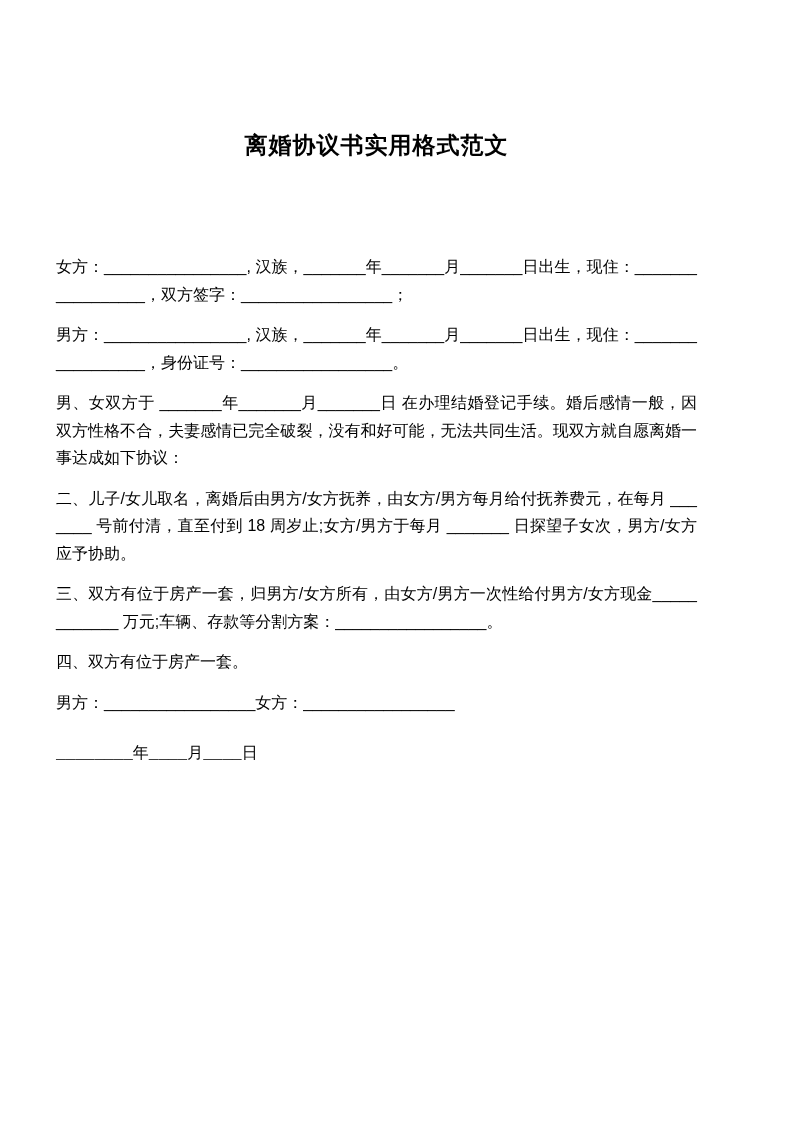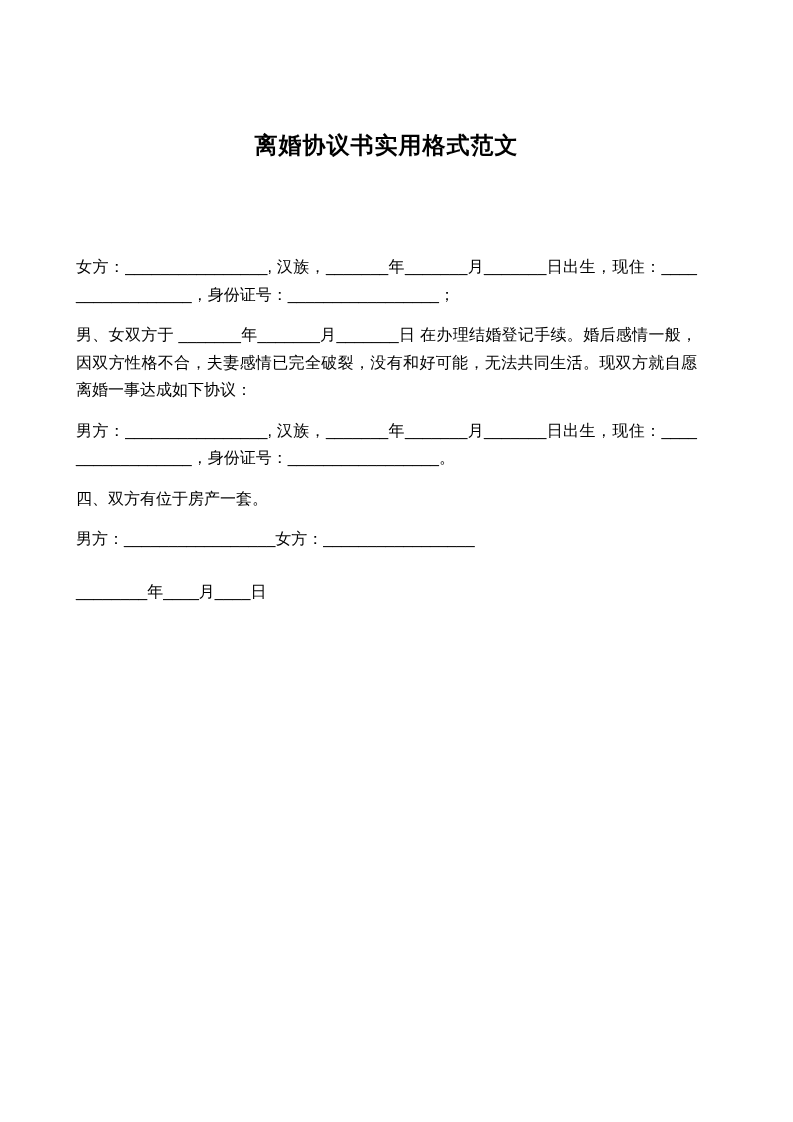--- a/index.html
+++ b/index.html
@@ -12,58 +12,61 @@
     height: 1122px;
     font-family: "Liberation Sans", "DejaVu Sans", sans-serif;
     color: #000000;
     position: relative;
     overflow: hidden;
   }
   .page {
     box-sizing: border-box;
     width: 793px;
     height: 1122px;
-    padding: 130px 96px 60px 76px;
+    padding: 130px 96px 60px 56px;
     background: #ffffff;
   }
   .doc-title {
     margin: 0 0 92px 0;
     text-align: center;
     font-size: 23px;
     font-weight: bold;
     letter-spacing: 1px;
   }
   .para {
     margin: 0 0 13px 0;
     font-size: 16px;
     line-height: 1.72;
     text-align: justify;
     word-break: break-all;
   }
   .para.signature {
   }
   .para.dateline {
     margin-top: 25px;
+    font-family: Liberation Mono, monospace;
   }
 </style>
 </head>
 <body>
 
 <div class="page">
 
   <h1 class="doc-title">离婚协议书实用格式范文</h1>
 
-  <p class="para">女方：________________, 汉族，_______年_______月_______日出生，现住：_________________，身份证号：_________________；</p>
+  <p class="para">女方：________________, 汉族，_______年_______月_______日出生，现住：_________________，双方签字：_________________；</p>
+
+  <p class="para">男方：________________, 汉族，_______年_______月_______日出生，现住：_________________，身份证号：_________________。</p>
 
   <p class="para">男、女双方于 _______年_______月_______日 在办理结婚登记手续。婚后感情一般，因双方性格不合，夫妻感情已完全破裂，没有和好可能，无法共同生活。现双方就自愿离婚一事达成如下协议：</p>
 
-  <p class="para">男方：________________, 汉族，_______年_______月_______日出生，现住：_________________，身份证号：_________________。</p>
 
+  <p class="para">二、儿子/女儿取名，离婚后由男方/女方抚养，由女方/男方每月给付抚养费元，在每月 _______ 号前付清，直至付到 18 周岁止;女方/男方于每月 _______ 日探望子女次，男方/女方应予协助。</p>
 
-
+  <p class="para">三、双方有位于房产一套，归男方/女方所有，由女方/男方一次性给付男方/女方现金____________ 万元;车辆、存款等分割方案：_________________。</p>
 
   <p class="para">四、双方有位于房产一套。</p>
 
 
   <p class="para signature">男方：_________________女方：_________________</p>
 
   <p class="para dateline">________年____月____日</p>
 
 </div>
 

